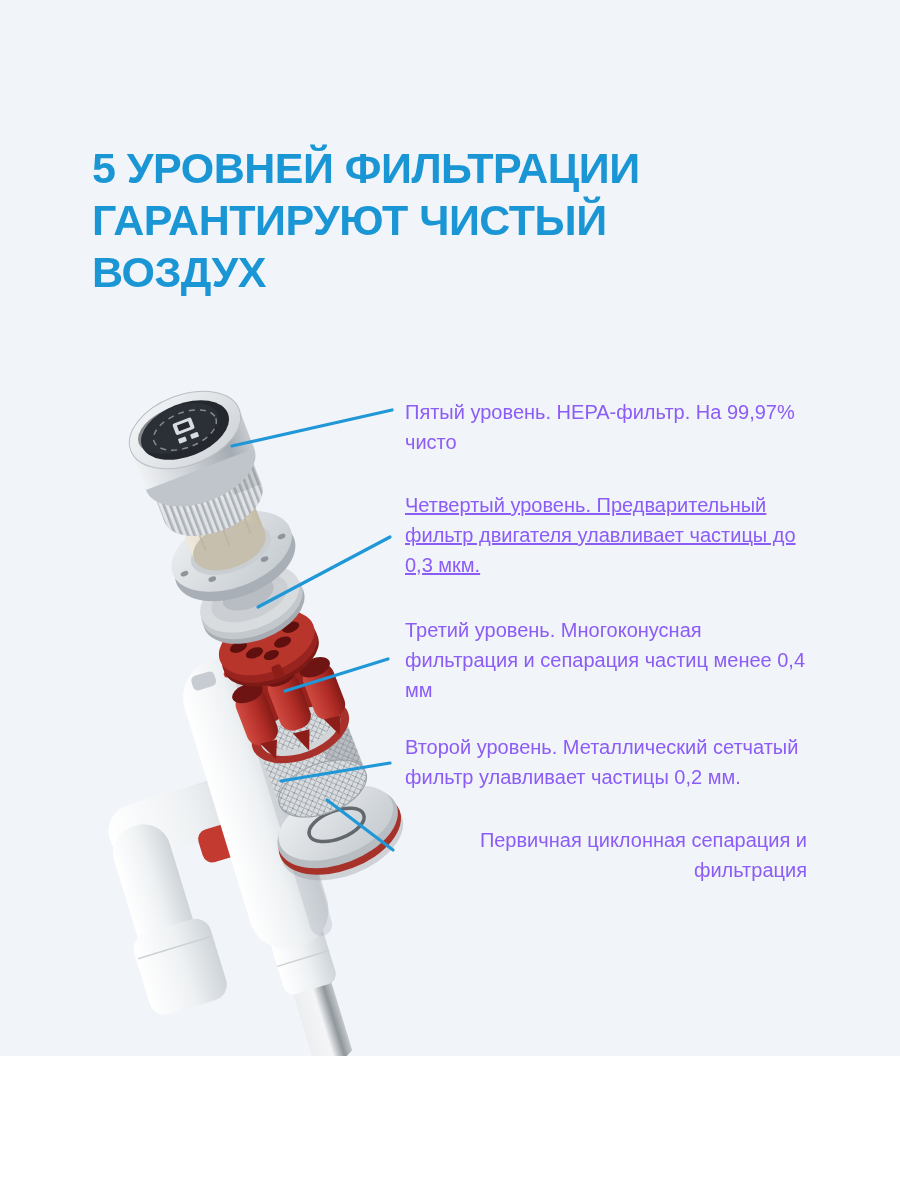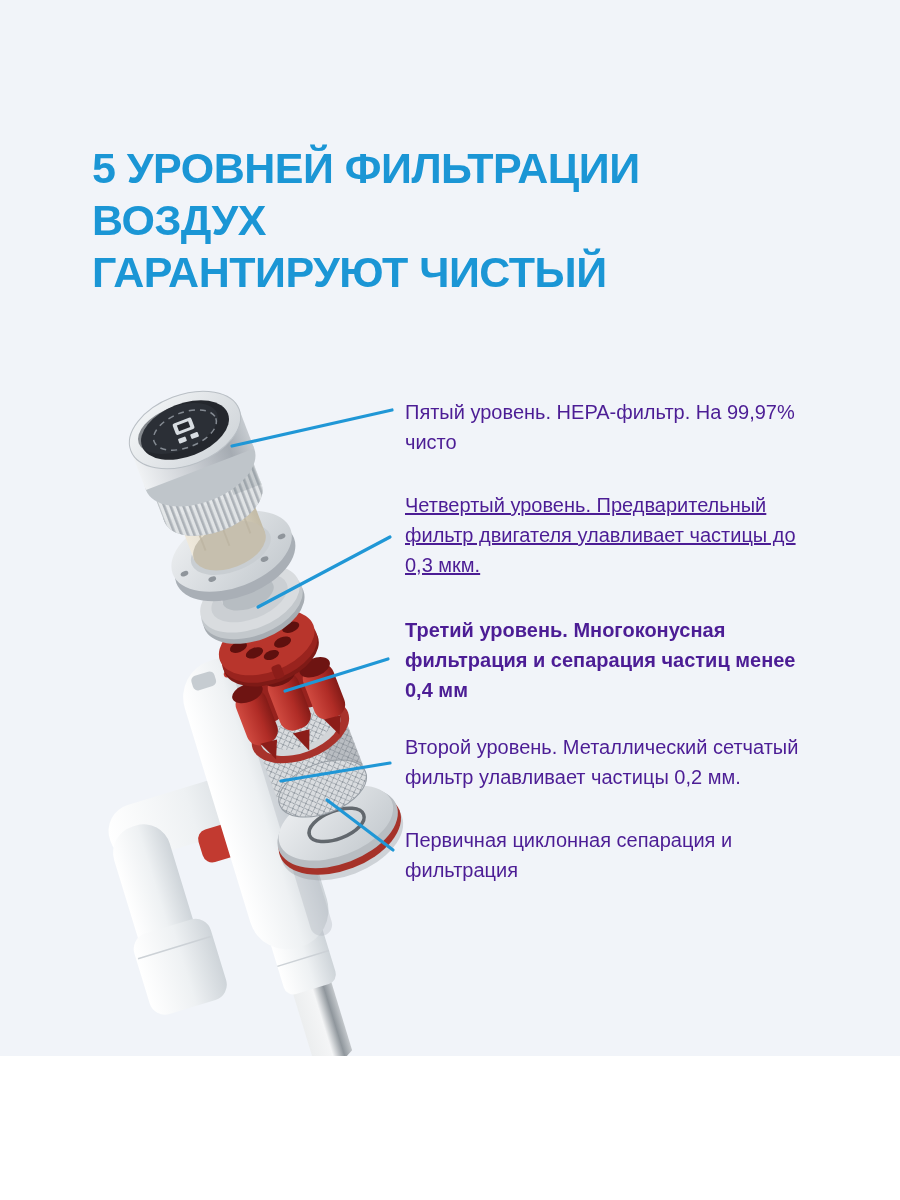--- a/index.html
+++ b/index.html
@@ -22,38 +22,38 @@
     color:#1b96d5;
     text-transform:uppercase;
   }
   .title span{display:block;}
   .callout{
     position:absolute;
     left:405px;
     width:402px;
     font-size:20px;
     line-height:30px;
-    color:#4c1d95;
+    color:#8b5cf6;
   }
   .callout-1{top:397px;}
   .callout-2{top:490px;text-decoration:underline;}
-  .callout-3{top:615px;font-weight:bold;}
+  .callout-3{top:615px;}
   .callout-4{top:732px;}
-  .callout-5{top:825px;}
+  .callout-5{top:825px;text-align:right;}
   svg.illustration{position:absolute;left:0;top:0;}
 </style>
 </head>
 <body>
 
 <div class="page">
 
   <h1 class="title">
     <span>5 УРОВНЕЙ ФИЛЬТРАЦИИ</span>
+    <span>ГАРАНТИРУЮТ ЧИСТЫЙ</span>
     <span>ВОЗДУХ</span>
-    <span>ГАРАНТИРУЮТ ЧИСТЫЙ</span>
   </h1>
 
   <svg class="illustration" width="900" height="1200" viewBox="0 0 900 1200" aria-hidden="true">
     <defs>
       <linearGradient id="gWhite" x1="0" y1="0" x2="1" y2="0">
         <stop offset="0" stop-color="#ffffff"></stop>
         <stop offset="0.55" stop-color="#eef1f3"></stop>
         <stop offset="1" stop-color="#ced4d9"></stop>
       </linearGradient>
       <linearGradient id="gSilverV" x1="0" y1="0" x2="1" y2="0">

